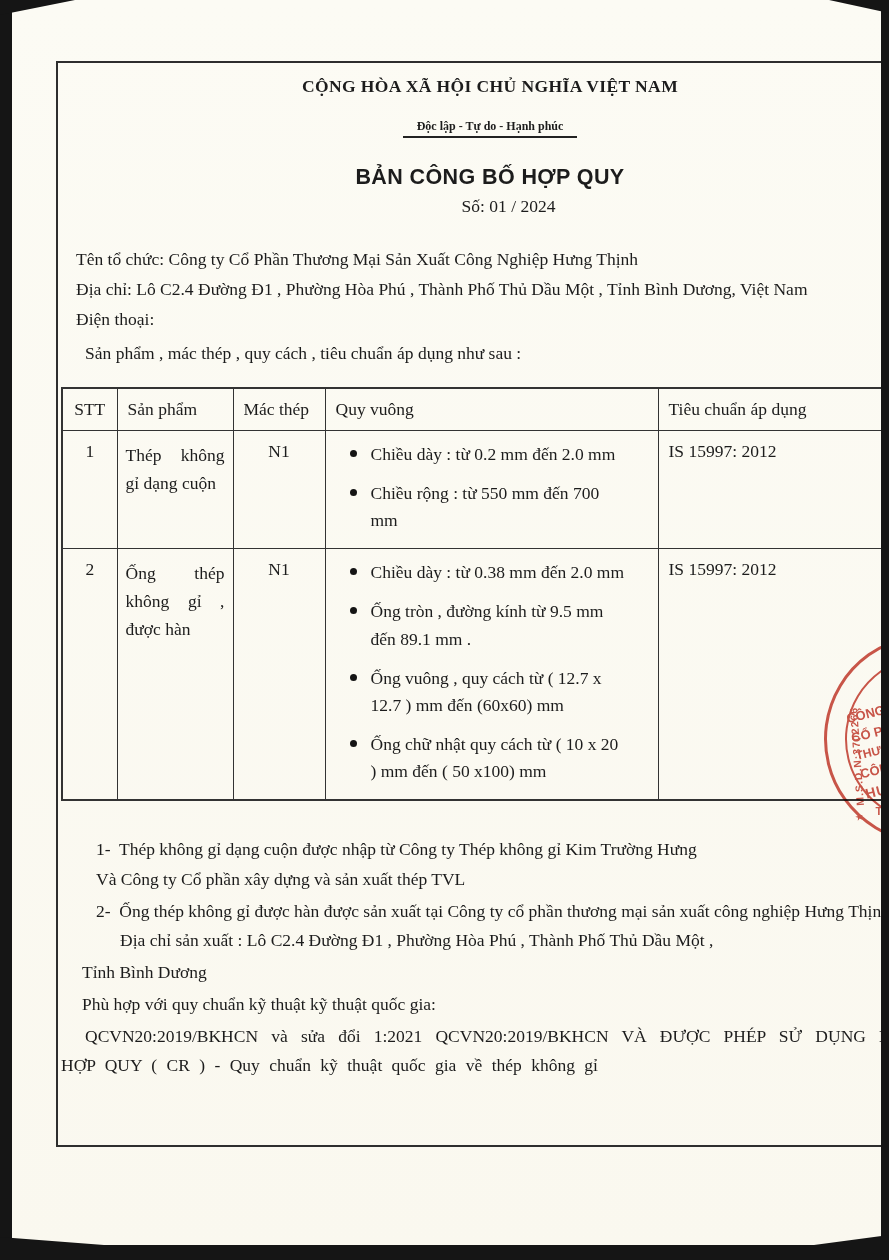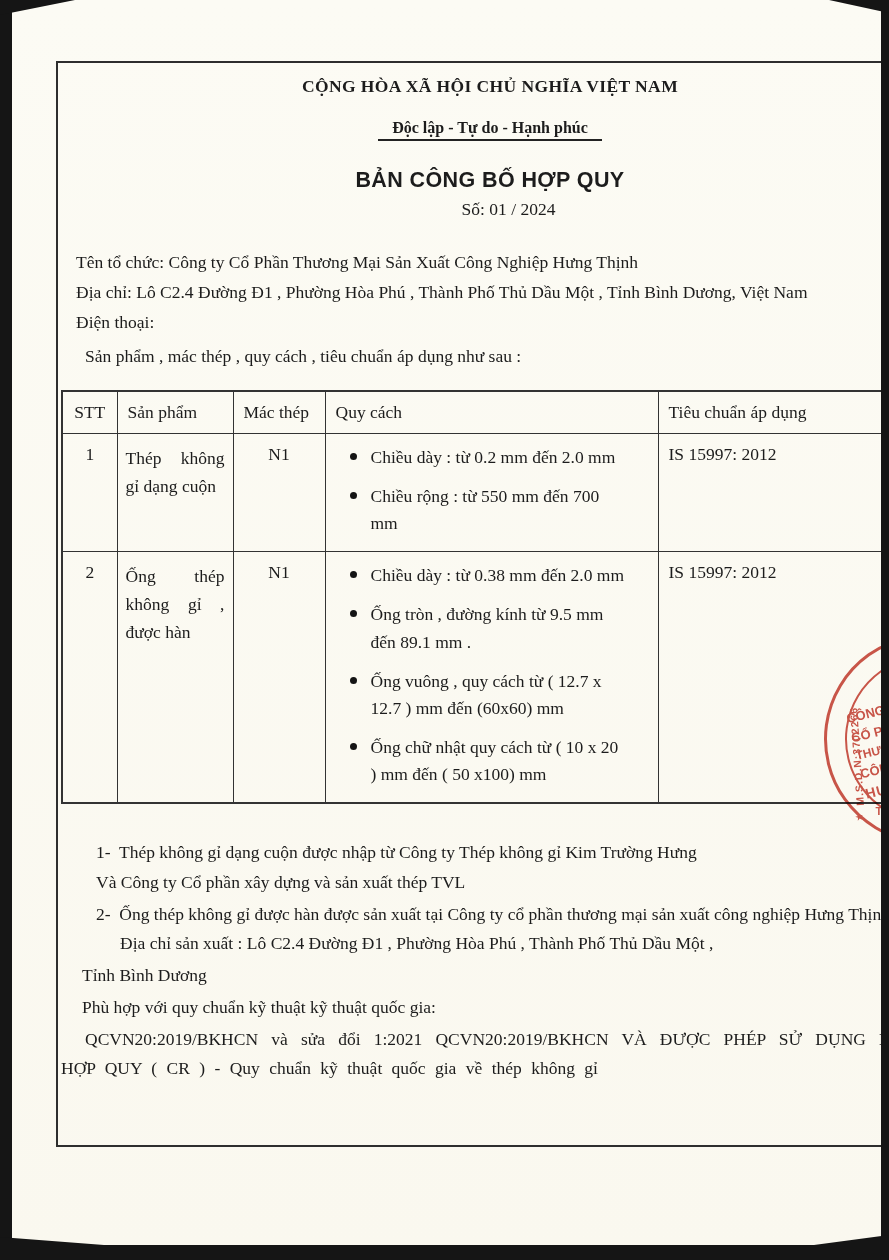--- a/index.html
+++ b/index.html
@@ -30,21 +30,21 @@
   .frame {
     position:absolute; left:56px; top:61px;
     width:868px; height:1086px;
     border:2px solid #2e2e2e;
     z-index:2;
   }
 
   .nat-header { text-align:center; padding-top:13px; }
   .nat-title  { font-size:17.5px; font-weight:bold; letter-spacing:.4px; }
   .nat-motto  {
-    display:inline-block; font-size:16px; font-weight:bold;
+    display:inline-block; font-size:12px; font-weight:bold;
     border-bottom:2px solid #222; padding:1px 14px 2px; margin-top:3px;
   }
 
   .doc-title {
     margin:27px 0 6px; text-align:center;
     font-family:"Liberation Sans", sans-serif;
     font-size:21.5px; font-weight:bold; letter-spacing:.4px;
   }
   .doc-number { text-align:center; font-size:17.5px; margin-bottom:27px;padding-left:37px; }
 
@@ -158,21 +158,21 @@
           <col class="col-prod">
           <col class="col-grade">
           <col class="col-spec">
           <col class="col-std">
       </colgroup>
       <thead>
         <tr>
           <th class="cell-stt">STT</th>
           <th>Sản phẩm</th>
           <th>Mác thép</th>
-          <th>Quy cách</th>
+          <th>Quy vuông</th>
           <th>Tiêu chuẩn áp dụng</th>
         </tr>
       </thead>
       <tbody>
         <tr>
           <td class="cell-stt">1</td>
           <td class="cell-prod">Thép không gỉ dạng cuộn</td>
           <td class="cell-grade">N1</td>
           <td class="cell-spec">
             <div class="spec-item">

